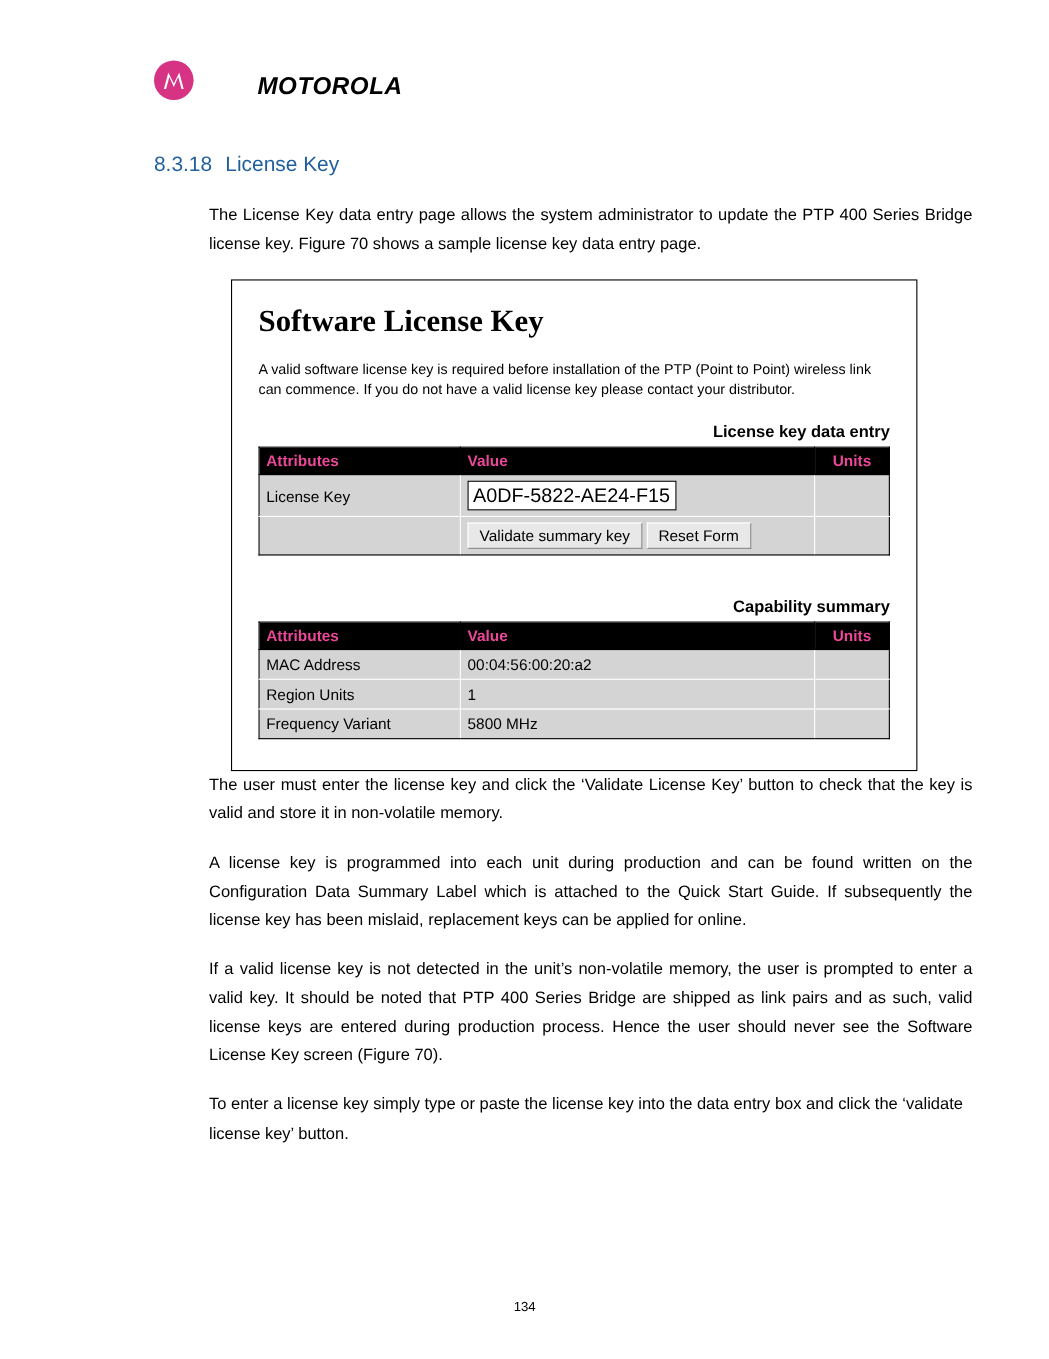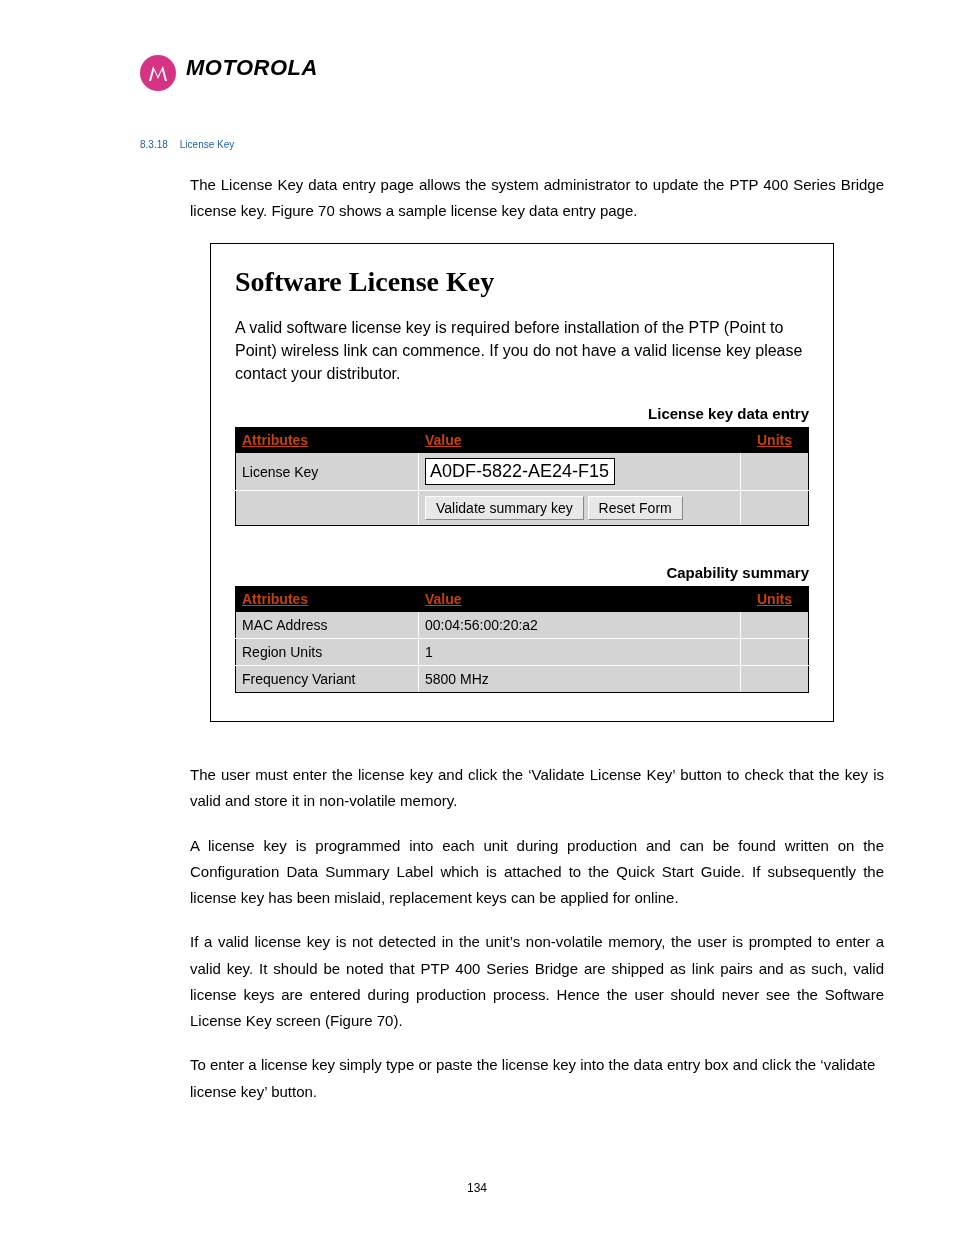--- a/index.html
+++ b/index.html
@@ -11,23 +11,24 @@
   }
   .page {
     width: 954px;
     height: 1235px;
     position: relative;
     box-sizing: border-box;
     padding: 55px 60px 40px 60px;
   }
   .header {
     display: flex;
-    align-items: flex-start;
+    align-items: flex-end;
     margin-left: 80px;
     margin-bottom: 48px;
+    gap: 48px;
   }
   .logo-badge {
     width: 36px;
     height: 36px;
     border-radius: 50%;
     background: #d63384;
     display: flex;
     align-items: center;
     justify-content: center;
     margin-right: 10px;
@@ -36,68 +37,66 @@
     font-weight: 900;
     font-style: italic;
     font-size: 22px;
     letter-spacing: 0.5px;
   }
   .section-heading {
     display: flex;
     gap: 12px;
     margin-left: 80px;
     color: #1f5f9e;
-    font-size: 10px;
+    font-size: 19px;
     margin-bottom: 22px;
   }
   .body-text {
     margin-left: 130px;
     margin-right: 10px;
     font-size: 15px;
     line-height: 1.75;
     text-align: justify;
     margin-bottom: 18px;
   }
   .figure-box {
     border: 1.5px solid #000;
     margin-left: 150px;
     margin-right: 60px;
     padding: 22px 24px 28px 24px;
-    margin-bottom: 40px;
   }
   .fig-title {
     font-family: Georgia, 'Times New Roman', serif;
     font-weight: bold;
     font-size: 28px;
     margin-bottom: 18px;
   }
   .fig-desc {
-    font-size: 16px;
+    font-size: 13px;
     line-height: 1.45;
     margin-bottom: 20px;
   }
   .table-label {
     font-weight: bold;
     font-size: 15px;
     margin-bottom: 5px;
     text-align: right;
   }
   .data-table {
     width: 100%;
     border-collapse: collapse;
     font-size: 14px;
   }
   .data-table th {
     background: #000;
-    color: #c2410c;
+    color: #ec4899;
     font-weight: bold;
     text-align: left;
     padding: 4px 6px;
     border: 1px solid #000;
-    text-decoration: underline;
   }
   .data-table th.units-col { width: 55px; text-align: center; }
   .data-table th.attr-col { width: 170px; }
   .data-table td {
     background: #d4d4d4;
     padding: 5px 6px;
     border: 1px solid #fff;
   }
   .data-table td.attr-cell { border-left: 1px solid #000; }
   .data-table td.units-cell { border-right: 1px solid #000; }

